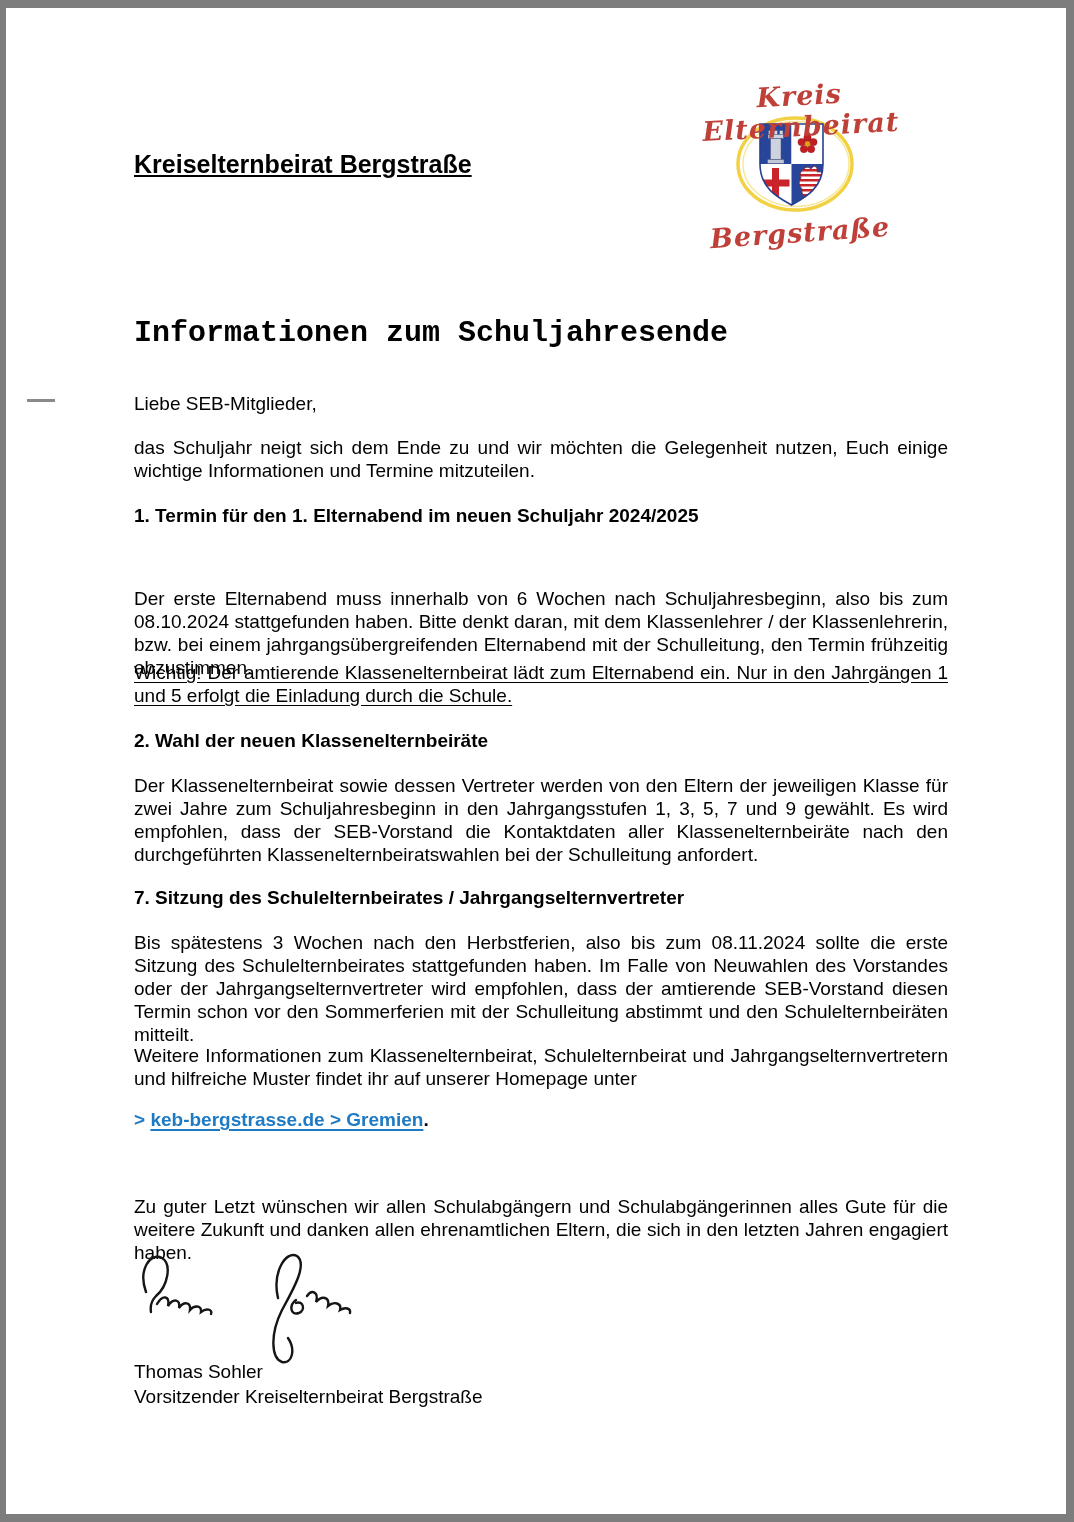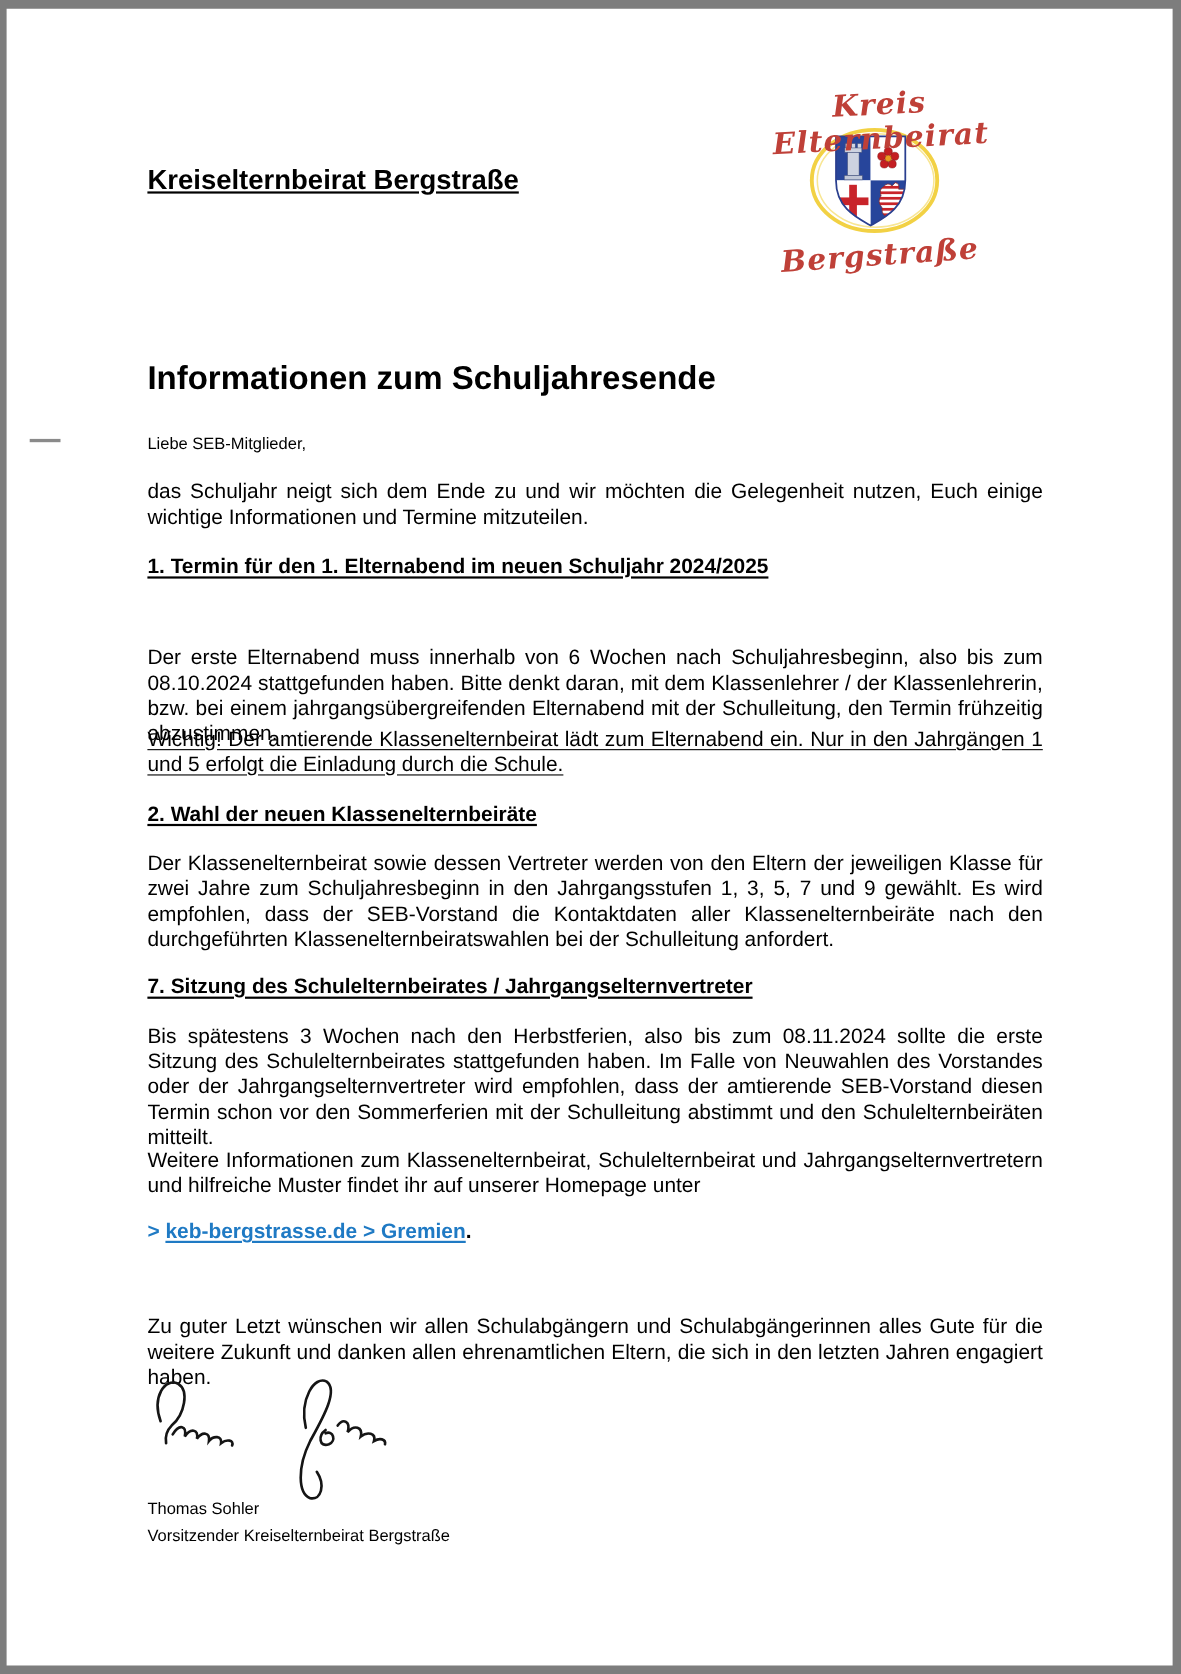--- a/index.html
+++ b/index.html
@@ -8,23 +8,23 @@
     box-sizing:border-box; border:8px solid #7d7d7d; border-left-width:6px;
     font-family:"Liberation Sans", sans-serif; color:#000;
     overflow:hidden;
   }
   .abs { position:absolute; }
   .col { left:128px; width:814px; }
   .sender-org { font-size:25px; font-weight:bold; line-height:28px; }
   .sender-dept { font-size:19px; font-weight:bold; line-height:22px; }
   .doc-title { font-size:30px; font-weight:bold; }
   .body-text { font-size:19px; line-height:23px; text-align:justify; }
-  .sec-heading { font-size:19px; font-weight:bold; text-decoration:underline; text-decoration-thickness:2px; text-underline-offset:3px; }
+  .sec-heading { font-size:19px; font-weight:bold; text-decoration-thickness:2px; text-underline-offset:3px; }
   .note { font-size:19px; line-height:23px; text-decoration:underline; text-underline-offset:3px; text-align:justify; }
-  .plain { font-size:15px; line-height:23px; }
+  .plain { font-size:19px; line-height:23px; }
   .fold-mark { left:21px; top:391px; width:28px; height:3px; background:#8a8a8a; }
   .link-line { margin-top:17px; font-size:19px; line-height:26px; }
   .link-prefix { color:var(--link); font-weight:bold; text-decoration:none; }
   .hyperlink { color:var(--link); font-weight:bold; text-decoration:underline; text-decoration-thickness:2px; text-underline-offset:3px; cursor:pointer; }
   .after-link { color:#000; font-weight:bold; }
   
   .logo { left:669px; top:72px; width:250px; height:185px; }
   .logo-script { position:absolute; width:250px; text-align:center;
     font-family:"DejaVu Serif", serif; font-style:italic; font-weight:bold;
     color:#bf4038; }
@@ -90,21 +90,21 @@
 
         <path d="M128,56 q4,-5 8,-1 l3,-3 q4,1 3,6 l5,0 q3,3 -1,7 l4,3 q1,4 -4,5 l2,4 q-1,5 -7,4 q-2,5 -8,3 q-7,-2 -6,-9 q-5,-6 -1,-11 q-2,-6 2,-8 z" fill="url(#lionstripes)" stroke="#8d2b2b" stroke-width="0.7"></path>
       </g>
 
       <path d="M85,10 h63 v40 c0,25 -19,34 -31.5,41 c-12.5,-7 -31.5,-16 -31.5,-41 Z" fill="none" stroke="#2a3f8f" stroke-width="1.6"></path>
     </svg>
     <div class="logo-script top">Kreis Elternbeirat</div>
     <div class="logo-script bottom">Bergstraße</div>
   </div>
 
-  <div class="abs doc-title" style="left:128px; top:320px;">Informationen zum Schuljahresende</div>
+  <div class="abs doc-title" style="left:128px; top:308px;font-family:Liberation Mono, monospace;">Informationen zum Schuljahresende</div>
 
   <div class="abs fold-mark"></div>
 
   <div class="abs col plain" style="top:384px;">Liebe SEB-Mitglieder,</div>
 
   <div class="abs col body-text" style="top:428px;">das Schuljahr neigt sich dem Ende zu und wir möchten die Gelegenheit nutzen, Euch einige wichtige Informationen und Termine mitzuteilen.</div>
 
   <div class="abs col sec-heading" style="top:497px;">1. Termin für den 1. Elternabend im neuen Schuljahr 2024/2025</div>
   <div class="abs col body-text" style="top:539px;margin-top:40px;">Der erste Elternabend muss innerhalb von 6 Wochen nach Schuljahresbeginn, also bis zum 08.10.2024 stattgefunden haben. Bitte denkt daran, mit dem Klassenlehrer / der Klassenlehrerin, bzw. bei einem jahrgangsübergreifenden Elternabend mit der Schulleitung, den Termin frühzeitig abzustimmen.</div>
   <div class="abs col note" style="top:653px;">Wichtig! Der amtierende Klassenelternbeirat lädt zum Elternabend ein. Nur in den Jahrgängen 1 und 5 erfolgt die Einladung durch die Schule.</div>

